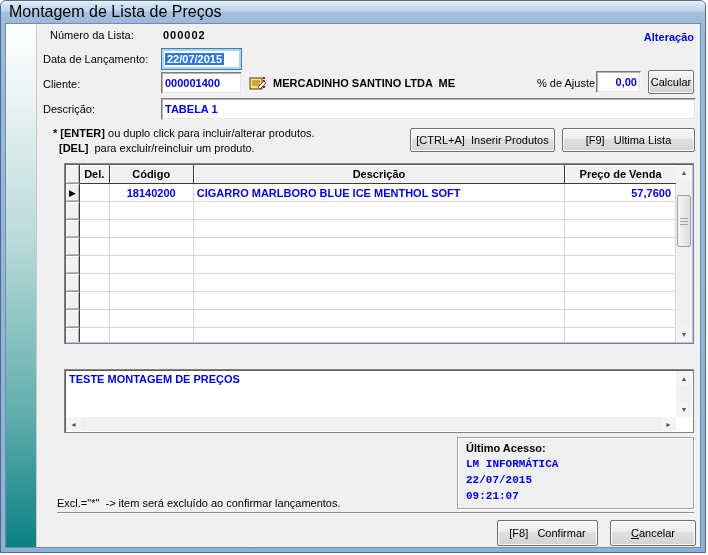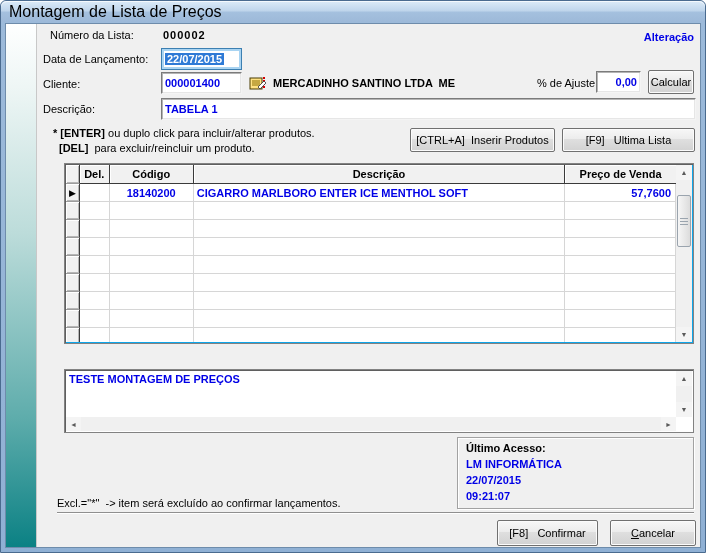--- a/index.html
+++ b/index.html
@@ -19,41 +19,41 @@
   .client{position:absolute;left:4px;top:22px;right:4px;bottom:4px;
     background:#f0f0f0;border:1px solid #6e8cab;overflow:hidden;}
 
   .teal-strip{position:absolute;left:0;top:0;bottom:0;width:31px;
     background:linear-gradient(180deg,#feffff 0%,#eef6f5 12%,#bcdcda 40%,#5fadac 75%,#0b8184 100%);
     border-right:1px solid #c8c8c8;}
 
   
   .lbl{position:absolute;color:#000;}
   .val-bold{font-weight:bold;}
-  .blue{color:#0000e6;font-weight:bold;}
+  .blue{color:#0000e6;font-weight:bold;font-family:Liberation Mono, monospace;}
   .mode{position:absolute;font-weight:bold;color:#0000e6;}
 
   
   .inp{position:absolute;background:#fff;height:22px;
     border:1px solid;border-color:#7b7b7b #f4f4f4 #f4f4f4 #7b7b7b;
     box-shadow:inset 1px 1px 0 #b4b4b4, inset -1px -1px 0 #e6e6e6;
     display:flex;align-items:center;padding:0 3px;font-weight:bold;color:#0000e6;}
   .inp.focus{border-color:#3c7fb1;box-shadow:inset 0 0 0 2px #a9d4f2;}
   .sel{background:#2e7ad6;color:#fff;padding:0 2px;}
   .right{justify-content:flex-end;}
 
   
   .btn{position:absolute;display:flex;align-items:center;justify-content:center;
     background:linear-gradient(180deg,#f7f7f7 0,#ececec 45%,#dfdfdf 46%,#d2d2d2 100%);
     border:1px solid #707070;border-radius:2px;
     box-shadow:inset 0 0 0 1px #fbfbfb;color:#000;cursor:default;}
 
   
   .grid{position:absolute;left:58px;top:139px;width:630px;height:181px;
-    background:#0ea5e9;border:1px solid #828282;box-shadow:inset 1px 1px 0 #5f5f5f;}
+    background:#c4b5fd;border:1px solid #828282;box-shadow:inset 1px 1px 0 #5f5f5f;}
   .g-body{position:absolute;left:1px;top:1px;right:17px;bottom:1px;overflow:hidden;}
   .g-header{display:flex;height:19px;}
   .h-cell{background:#f1f1f1;font-weight:bold;display:flex;align-items:center;justify-content:center;
     border-right:1px solid #3a3a3a;border-bottom:1px solid #3a3a3a;
     box-shadow:inset 1px 1px 0 #ffffff;}
   .grid-row{display:flex;height:18px;background:#fff;}
   .cell{display:flex;align-items:center;border-right:1px solid #d6d6d6;border-bottom:1px solid #d6d6d6;
     overflow:hidden;white-space:nowrap;}
   .ind{background:#f1f1f1;border-right:1px solid #3a3a3a;border-bottom:1px solid #9c9c9c;
     box-shadow:inset 1px 1px 0 #ffffff, inset -1px -1px 0 #b6b6b6;justify-content:center;}
@@ -158,21 +158,21 @@
           <div class="h-cell" style="width:375px;">Descrição</div>
           <div class="h-cell" style="width:112px;border-right:none;">Preço de Venda</div>
         </div>
         <div id="grid-rows">
           <div class="grid-row">
             <div class="cell c-ind ind">
                 <span class="indicator">▶</span>
               </div>
             <div class="cell c-del"></div>
             <div class="cell c-cod">18140200</div>
-            <div class="cell c-desc">CIGARRO MARLBORO ENTER ICE MENTHOL SOFT</div>
+            <div class="cell c-desc">CIGARRO MARLBORO BLUE ICE MENTHOL SOFT</div>
             <div class="cell c-preco">57,7600</div>
           </div>
         <div class="grid-row">
               <div class="cell c-ind ind"></div>
               <div class="cell c-del"></div>
               <div class="cell c-cod"></div>
               <div class="cell c-desc"></div>
               <div class="cell c-preco"></div>
             </div>
             <div class="grid-row">

